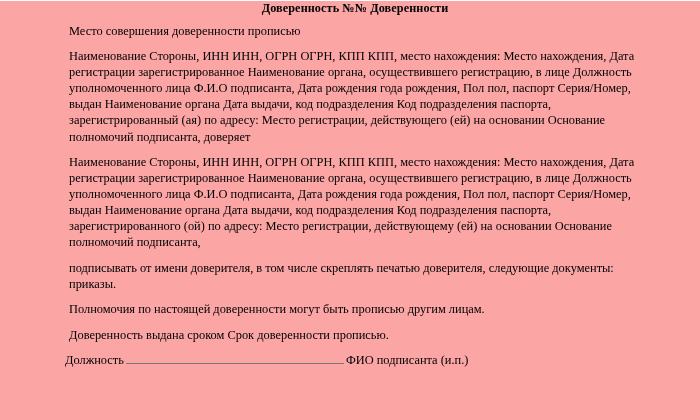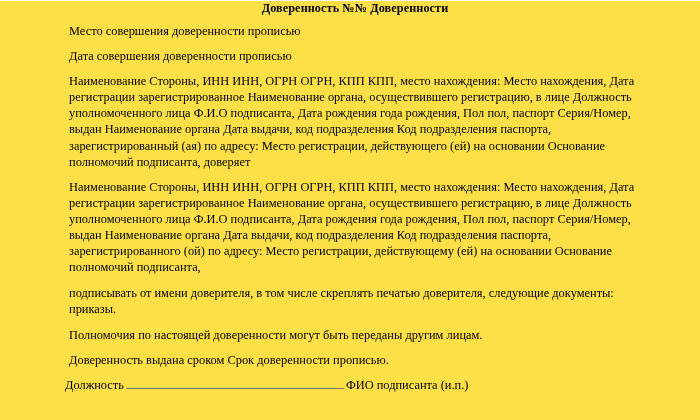--- a/index.html
+++ b/index.html
@@ -11,21 +11,21 @@
     width: 700px;
     height: 420px;
     overflow: hidden;
     font-family: "Liberation Serif", "DejaVu Serif", serif;
     color: #000000;
   }
   .page {
     position: relative;
     width: 700px;
     height: 420px;
-    background: #fde047;
+    background: #fca5a5;
     box-sizing: border-box;
     padding: 0px 55px 0px 65px;
   }
   .doc-title {
     text-align: center;
     font-weight: bold;
     font-size: 12.2px;
     line-height: 14px;
     margin: 1px 0 0 0;
     letter-spacing: 0.1px;
@@ -67,29 +67,28 @@
 </style>
 </head>
 <body>
 
 <div class="page">
 
   <h1 class="doc-title">Доверенность №№ Доверенности</h1>
 
   <p class="para p-gap-1">Место совершения доверенности прописью</p>
 
-  <p class="para p-gap-2">Дата совершения доверенности прописью</p>
 
   <p class="para p-gap-3">Наименование Стороны, ИНН ИНН, ОГРН ОГРН, КПП КПП, место нахождения: Место нахождения, Дата регистрации зарегистрированное Наименование органа, осуществившего регистрацию, в лице Должность уполномоченного лица Ф.И.О подписанта, Дата рождения года рождения, Пол пол, паспорт Серия/Номер, выдан Наименование органа Дата выдачи, код подразделения Код подразделения паспорта, зарегистрированный (ая) по адресу: Место регистрации, действующего (ей) на основании Основание полномочий подписанта, доверяет</p>
 
   <p class="para p-gap-4">Наименование Стороны, ИНН ИНН, ОГРН ОГРН, КПП КПП, место нахождения: Место нахождения, Дата регистрации зарегистрированное Наименование органа, осуществившего регистрацию, в лице Должность уполномоченного лица Ф.И.О подписанта, Дата рождения года рождения, Пол пол, паспорт Серия/Номер, выдан Наименование органа Дата выдачи, код подразделения Код подразделения паспорта, зарегистрированного (ой) по адресу: Место регистрации, действующему (ей) на основании Основание полномочий подписанта,</p>
 
   <p class="para p-gap-5">подписывать от имени доверителя, в том числе скреплять печатью доверителя, следующие документы: приказы.</p>
 
-  <p class="para p-gap-6">Полномочия по настоящей доверенности могут быть переданы другим лицам.</p>
+  <p class="para p-gap-6">Полномочия по настоящей доверенности могут быть прописью другим лицам.</p>
 
   <p class="para p-gap-7">Доверенность выдана сроком Срок доверенности прописью.</p>
 
 
   <div class="sig-row sig-gap-b">
     <span>Должность</span><span class="fill-line fill-b"></span><span>ФИО подписанта (и.п.)</span>
   </div>
 
 </div>
 

